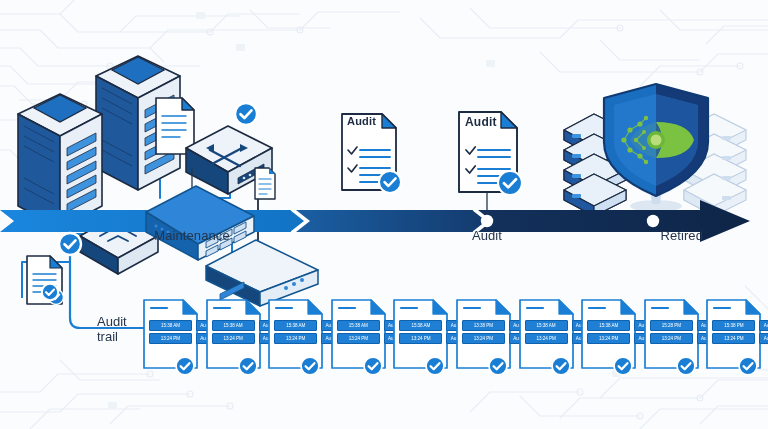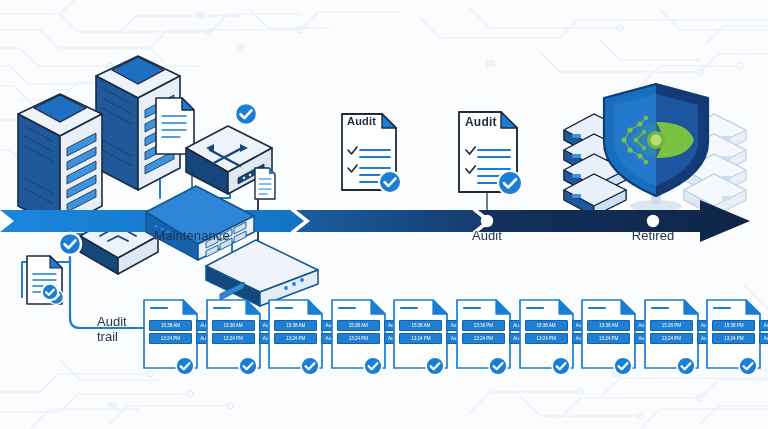--- a/index.html
+++ b/index.html
@@ -349,21 +349,21 @@
 
   <svg class="abs nosel" style="left:180px;top:168px;width:24px;height:56px;z-index:5;" viewBox="0 0 24 56">
     <path d="M12 0 L12 52" stroke="#24354d" stroke-width="1.3"></path>
   </svg>
   <svg class="abs nosel" style="left:475px;top:168px;width:24px;height:56px;z-index:5;" viewBox="0 0 24 56">
     <path d="M12 0 L12 52" stroke="#24354d" stroke-width="1.3"></path>
   </svg>
 
   <div class="tl-label" style="left:132px;width:120px;">Maintenance</div>
   <div class="tl-label" style="left:437px;width:100px;">Audit</div>
-  <div class="tl-label" style="left:603px;width:100px;">Retired</div>
+  <div class="tl-label" style="left:603px;width:100px;text-align:right;">Retired</div>
 
   <div class="audit-card" style="left:338px;top:110px;width:68px;height:88px;">
     <svg viewBox="0 0 68 88" style="width:68px;height:88px;">
       <path d="M4 4 L44 4 L58 18 L58 80 L4 80 Z" fill="#ffffff" stroke="#1c2b42" stroke-width="1.8" stroke-linejoin="round"></path>
       <path d="M44 4 L44 18 L58 18 Z" fill="#1a7fd4" stroke="#1c2b42" stroke-width="1.4" stroke-linejoin="round"></path>
       <g stroke="#1a7fd4" stroke-width="1.9" stroke-linecap="round">
         <path d="M22 40 L52 40"></path>
           <path d="M22 47 L52 47"></path>
         <path d="M22 58 L52 58"></path>
           <path d="M22 65 L52 65"></path>

